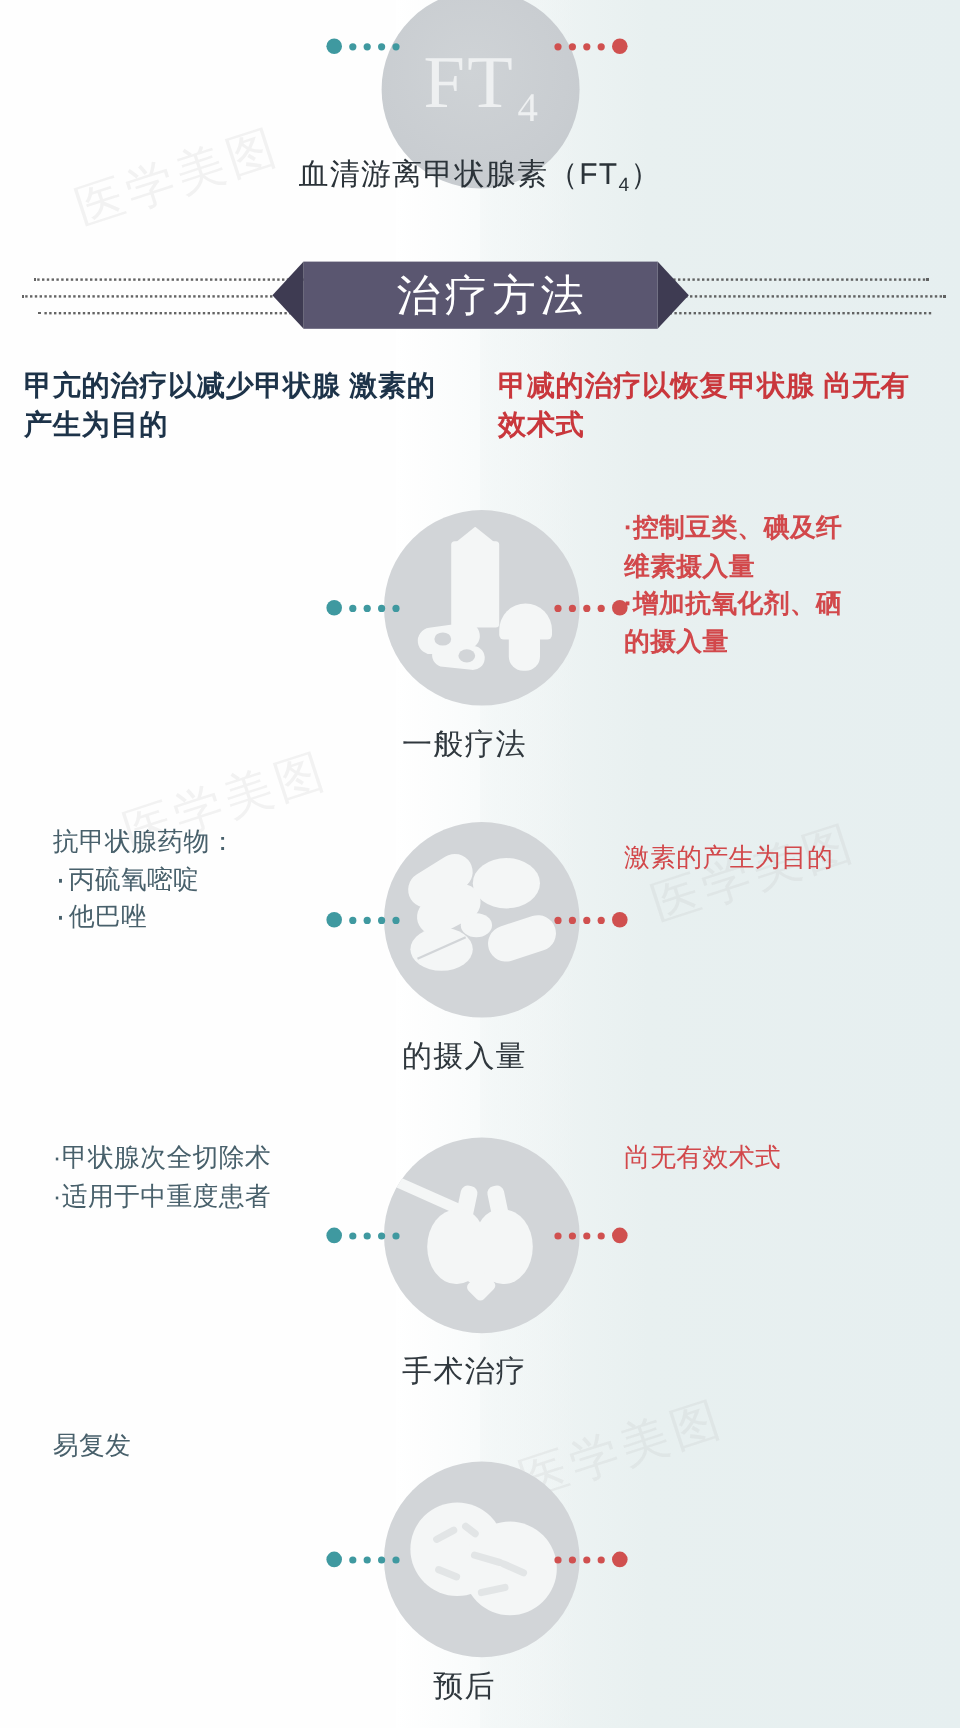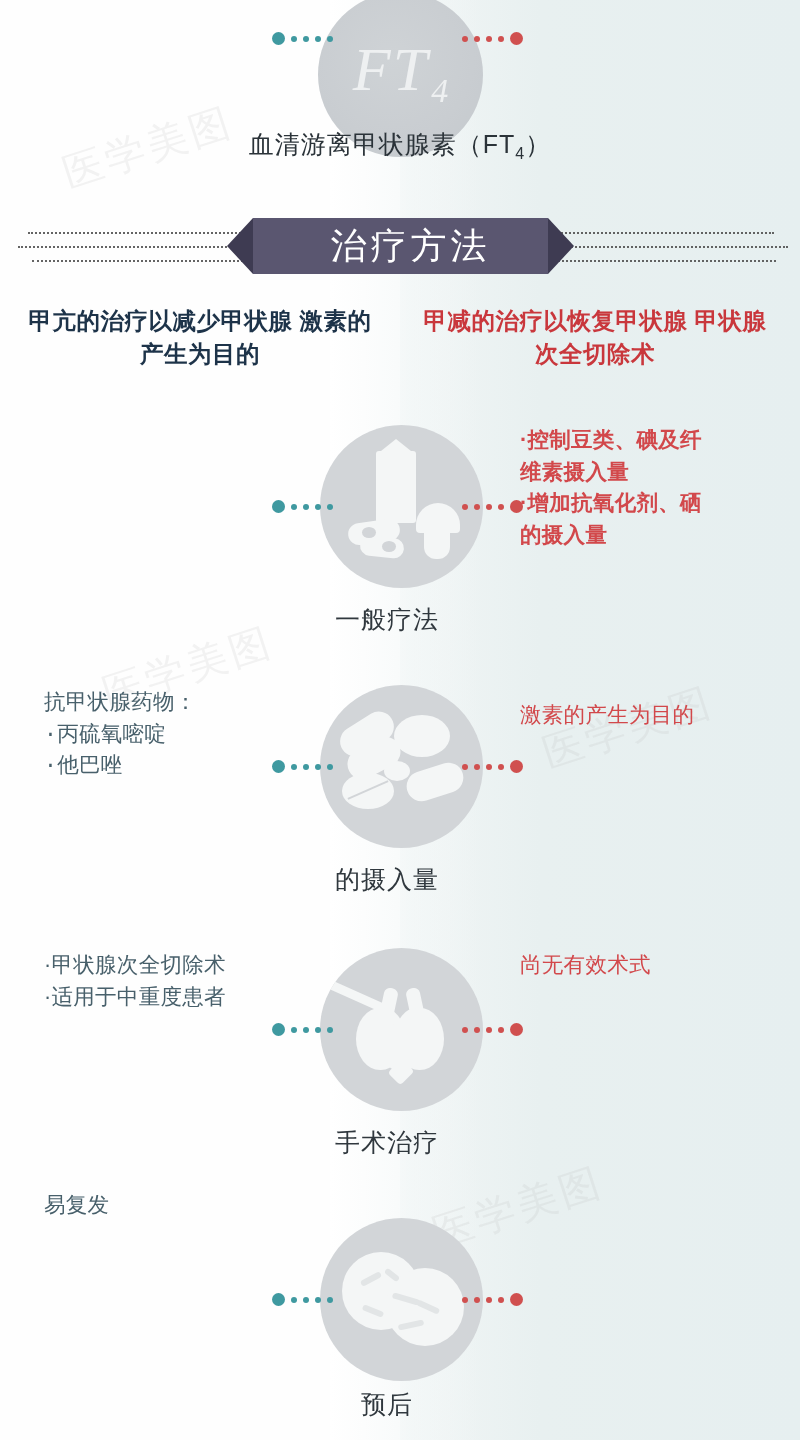--- a/index.html
+++ b/index.html
@@ -58,21 +58,20 @@
     display: flex; align-items: center; justify-content: center;
   }
   .ft4-text {
     font-family: "Liberation Serif", "DejaVu Serif", serif;
     font-size: 62px;
     color: #eef0f1;
     letter-spacing: 2px;
     line-height: 1;
     position: relative;
     top: -6px;
-    font-style: italic;
   }
   .ft4-text sub {
     font-size: 34px;
     vertical-align: baseline;
     position: relative;
     top: 12px;
     left: 2px;
   }
   .top-caption {
     position: absolute;
@@ -141,21 +140,21 @@
   }
 
   
   .headings {
     position: absolute; left: 0; top: 305px;
     width: 800px; height: 85px;
   }
   .heading {
     position: absolute;
     width: 360px;
-    text-align: center;
+    text-align: left;
     font-size: 23.5px;
     font-weight: bold;
     line-height: 1.42;
     letter-spacing: .5px;
   }
   .heading.left  { left: 20px;  color: #1d3349; }
   .heading.right { left: 415px; color: #c9373c; }
 
   
   .row { position: absolute; left: 0; width: 800px; }
@@ -280,21 +279,21 @@
 
   <div class="ribbon">
     <span class="ribbon-text">治疗方法</span>
   </div>
 </div>
 
 <div class="headings">
   <div class="heading left">甲亢的治疗以减少甲状腺
 激素的产生为目的</div>
   <div class="heading right">甲减的治疗以恢复甲状腺
-甲状腺次全切除术</div>
+尚无有效术式</div>
 </div>
 
 <div class="row" style="top:425px; height:230px;">
   <div class="row-circle" style="top:0;">
     <div class="ico ico-w milk-top"></div>
     <div class="ico ico-w milk-body"></div>
     <div class="ico ico-w mush1"></div>
     <div class="ico ico-w mush2"></div>
     <div class="ico ico-w bean1"></div>
     <div class="ico ico-w bean2"></div>

